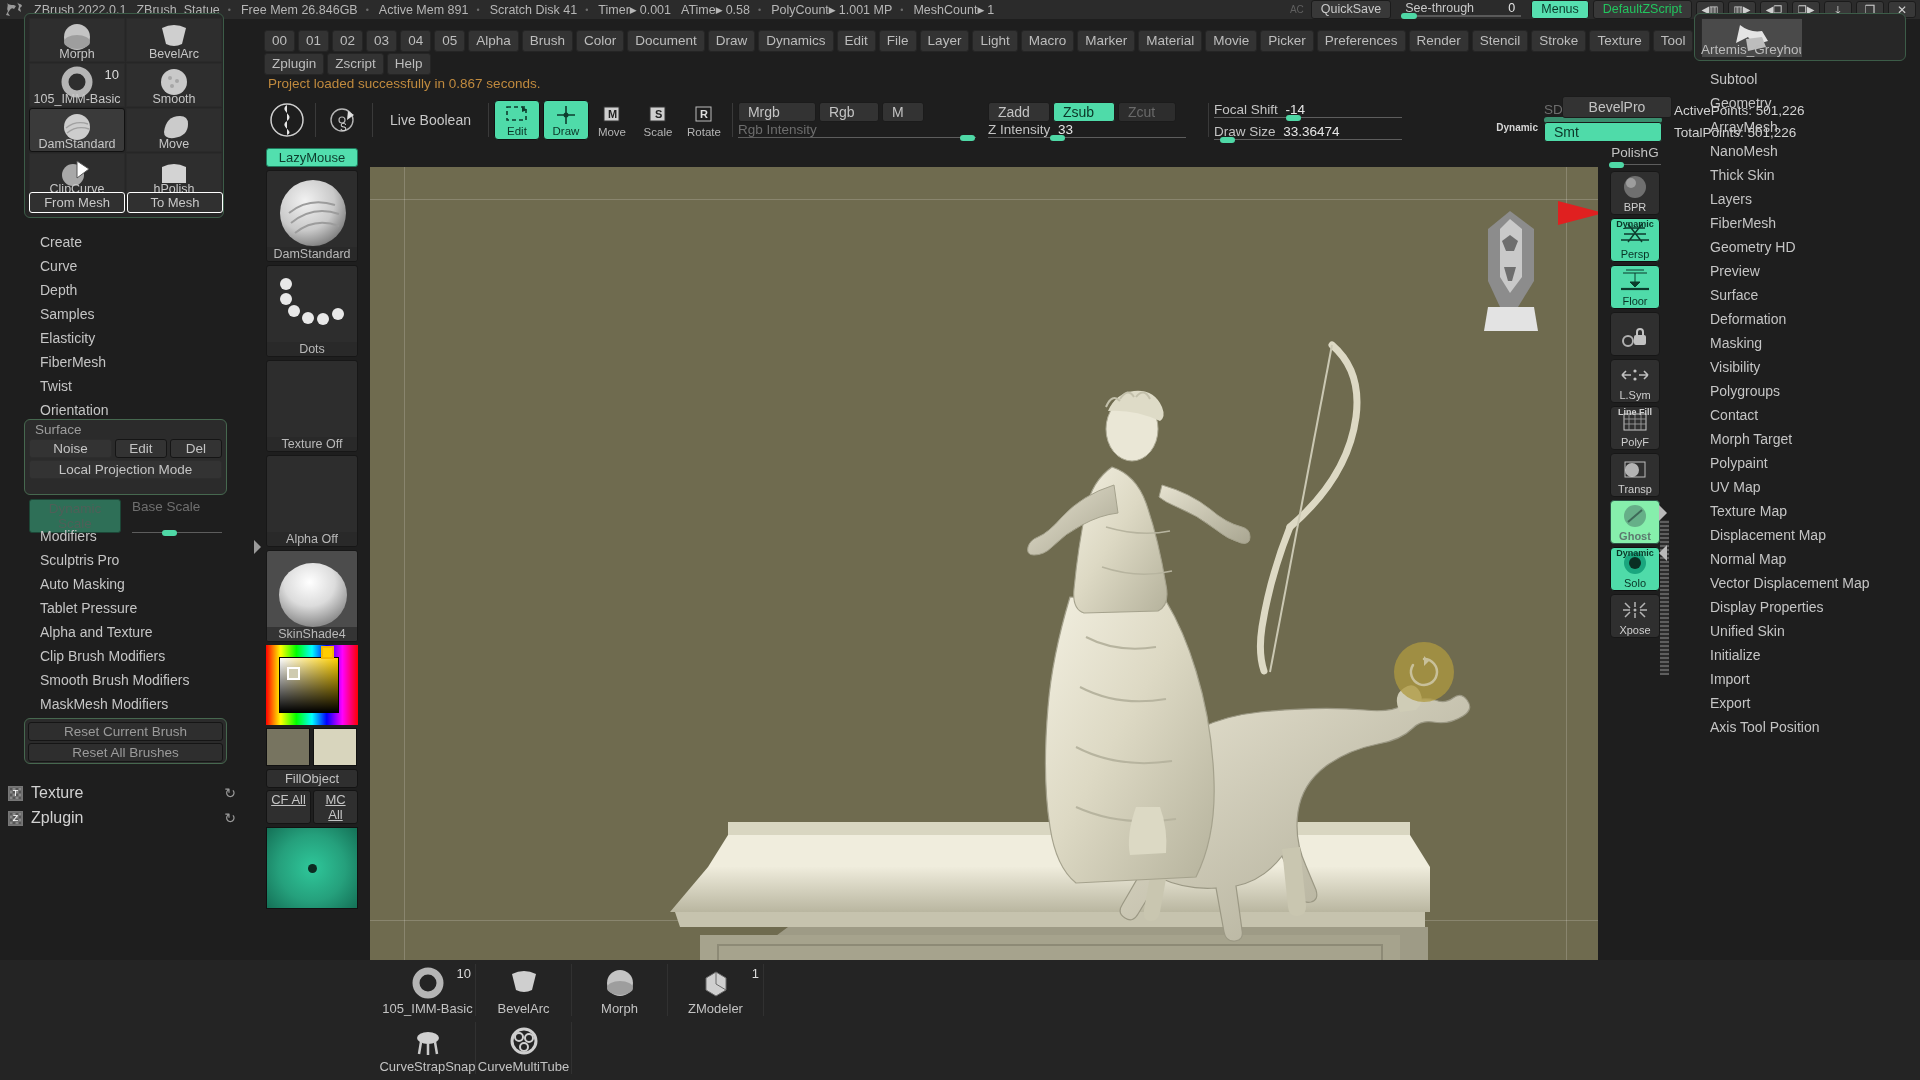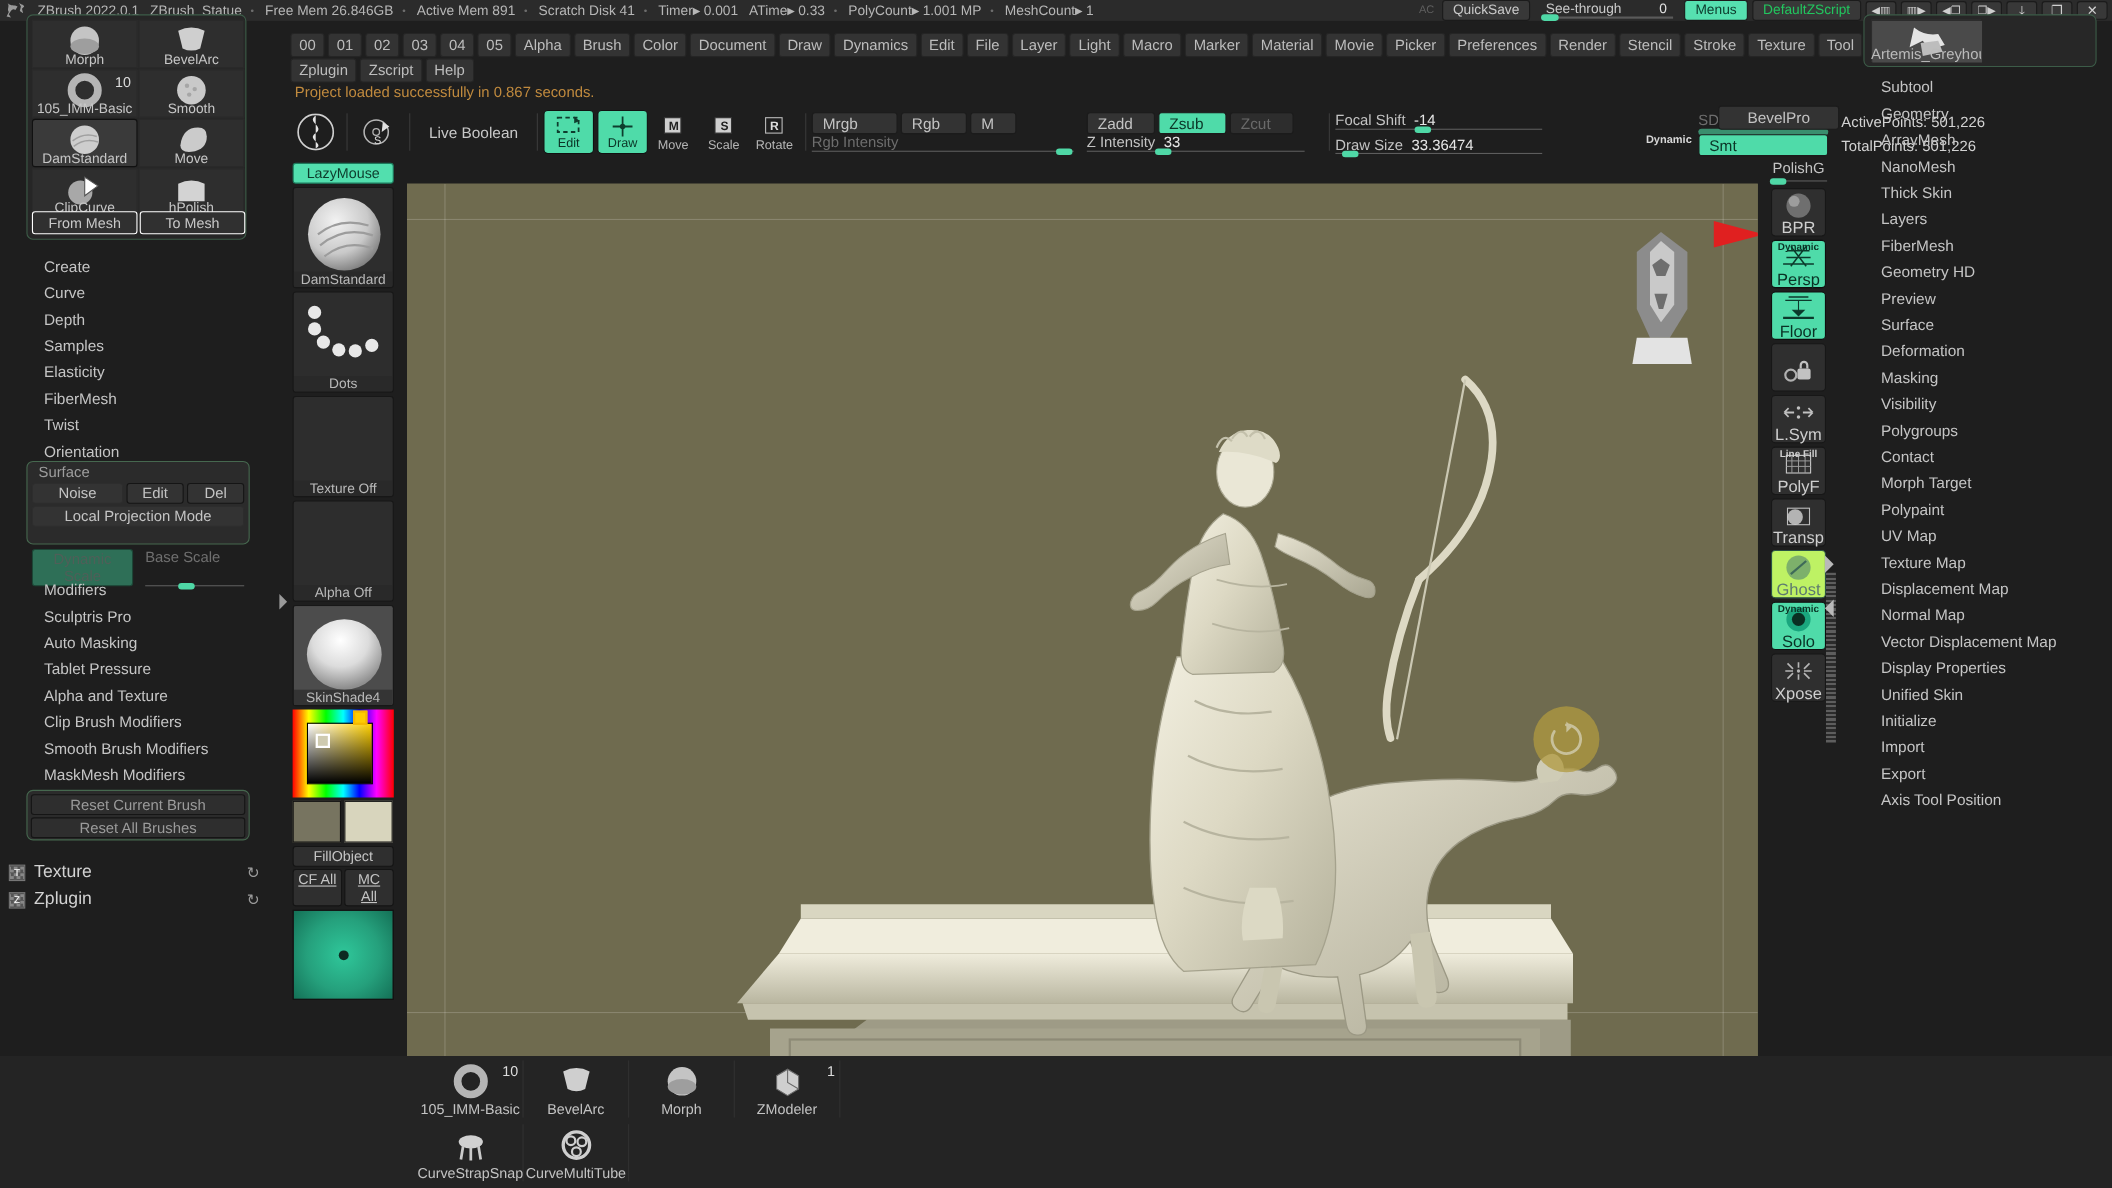--- a/index.html
+++ b/index.html
@@ -160,22 +160,22 @@
   .navcube { position:absolute; right:20px; top:22px; width:120px; height:120px; }
 
   
   .rstrip { position:absolute; left:1604px; top:145px; width:62px; }
   .polishg { font-size:13.5px; color:#c3c3c3; text-align:center; }
   .rbtn { width:50px; height:44px; margin:3px auto 0; background:#2f2f2f;
      border:1px solid #171717; border-radius:4px; position:relative;
      display:flex; flex-direction:column; align-items:center; justify-content:flex-end;
      padding-bottom:1px; }
   .rbtn.on { background:#4fdba9; border-color:#0f0f0f; }
-  .rbtn.dimon { background:#bef264; border-color:#2b5246; }
-  .rbtn .rl { font-size:15px; color:#cfcfcf; line-height:11px; }
+  .rbtn.dimon { background:#86efac; border-color:#2b5246;font-weight:bold; }
+  .rbtn .rl { font-size:11px; color:#cfcfcf; line-height:11px; }
   .rbtn.on .rl { color:#093225; }
   .rbtn.dimon .rl { color:#5d7a70; }
   .rbtn .rtop { position:absolute; top:0; left:0; right:0; text-align:center;
      font-size:9px; font-weight:bold; line-height:10px; }
 
   .scrollstrip { position:absolute; left:1660px; top:520px; width:9px; height:155px;
      background: repeating-linear-gradient(0deg,#5e5e5e 0 2px,#2b2b2b 2px 4px); }
   .arrowL { position:absolute; left:1659px; top:545px; width:0;height:0;
      border-top:8px solid transparent;border-bottom:8px solid transparent;border-right:8px solid #b9b9b9;}
   .arrowR { position:absolute; left:1659px; top:505px; width:0;height:0;
@@ -222,21 +222,21 @@
     <span class="tb-sep">•</span>
     <span class="tb-item">Active Mem 891</span>
     <span class="tb-sep">•</span>
     <span class="tb-item">Scratch Disk 41</span>
     <span class="tb-sep">•</span>
     <span class="tb-item">Timer</span>
     <span class="tb-arrow">▶</span>
     <span class="tb-item" style="margin-left:3px">0.001</span>
     <span class="tb-item">ATime</span>
     <span class="tb-arrow">▶</span>
-    <span class="tb-item" style="margin-left:3px">0.33</span>
+    <span class="tb-item" style="margin-left:3px">0.58</span>
     <span class="tb-sep">•</span>
     <span class="tb-item">PolyCount</span>
     <span class="tb-arrow">▶</span>
     <span class="tb-item" style="margin-left:3px">1.001 MP</span>
     <span class="tb-sep">•</span>
     <span class="tb-item">MeshCount</span>
     <span class="tb-arrow">▶</span>
     <span class="tb-item" style="margin-left:3px">1</span>
 
     <div class="tb-right">

